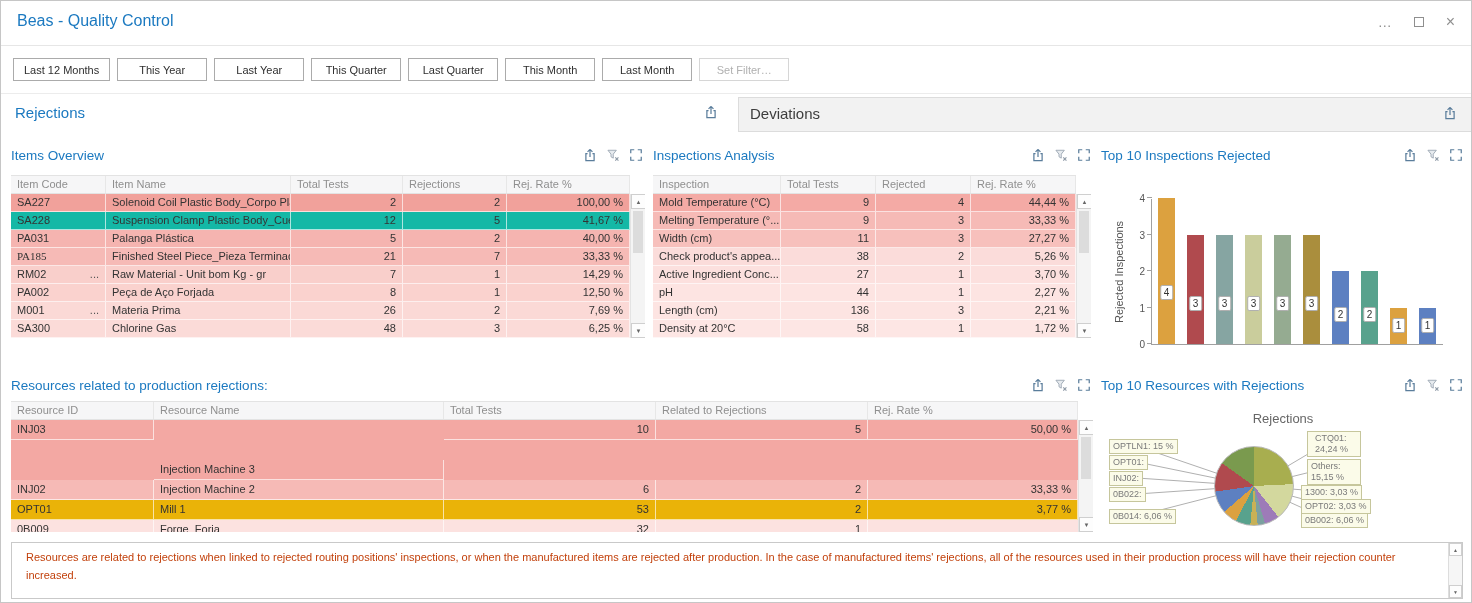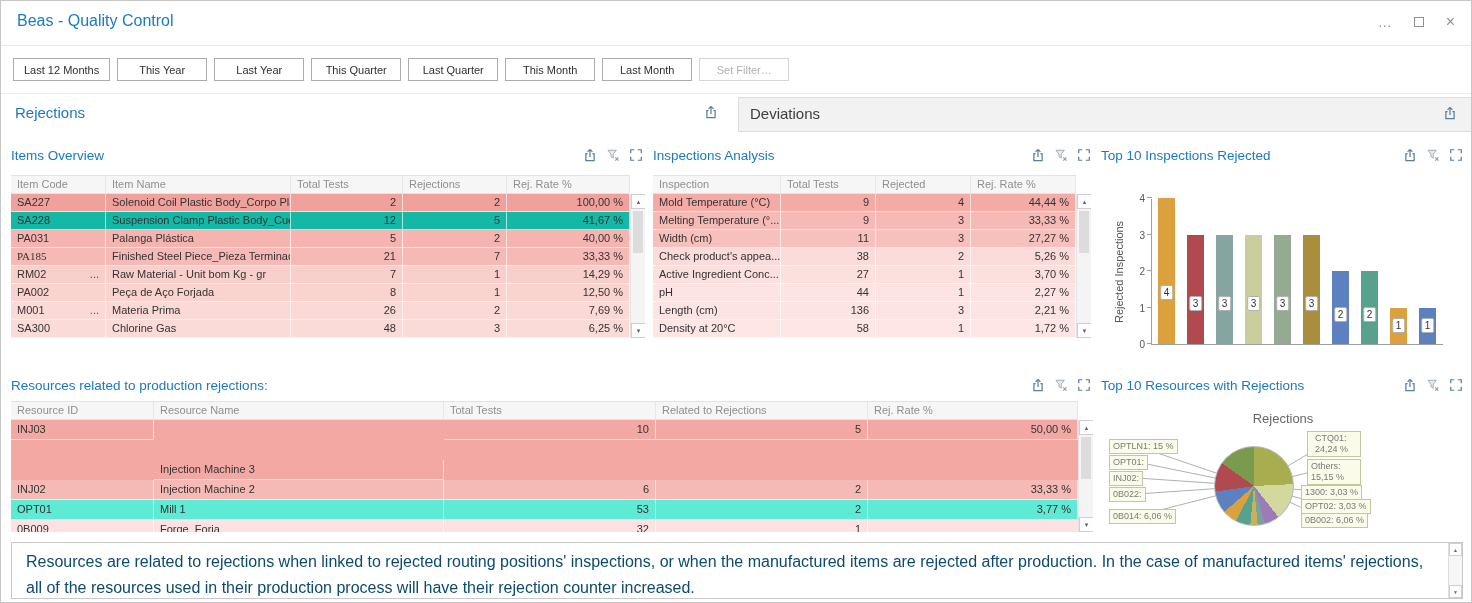--- a/index.html
+++ b/index.html
@@ -73,21 +73,21 @@
   
   .pie-area{position:absolute;left:1100px;top:396px;width:364px;height:140px;}
   .pie-title{position:absolute;left:0;right:0;top:14px;text-align:center;font-size:13px;color:#666;}
   .pie-lines{position:absolute;left:0;top:0;}
   .pie{position:absolute;left:113px;top:49px;width:80px;height:80px;border-radius:50%;border:1px solid #b9b9b9;}
   .callout{position:absolute;background:#fbfbe9;border:1px solid #c6c69c;font-size:9px;line-height:1.2;
     color:#7a7a7a;padding:1px 3px;white-space:nowrap;}
 
   
   .note{position:absolute;left:10px;top:541px;width:1452px;height:57px;border:1px solid #c9c9c9;background:#fff;}
-  .note-text{position:absolute;left:14px;right:22px;top:6px;font-size:16px;line-height:1.6;color:#0c4a6e;}
+  .note-text{position:absolute;left:14px;right:22px;top:6px;font-size:11px;line-height:1.6;color:#c2410c;}
   .note-scroll{position:absolute;right:0;top:0;bottom:0;width:14px;background:#f6f6f6;border-left:1px solid #ddd;}
   .nbtn{position:absolute;left:0;width:13px;height:13px;background:#fdfdfd;border:1px solid #cfcfcf;color:#666;
     font-size:5px;display:flex;align-items:center;justify-content:center;}
   .nbtn.down{bottom:0;}
 </style>
 </head>
 <body>
 
 <div class="window">
 
@@ -424,21 +424,21 @@
           <div class="td num" style="width: 212px;">5</div>
           <div class="td num" style="width: 210px;">50,00 %</div>
         </div>
         <div class="gridrow" style="background: rgb(246, 186, 182);">
           <div class="td" style="width: 143px;">INJ02</div>
           <div class="td" style="width: 290px;">Injection Machine 2</div>
           <div class="td num" style="width: 212px;">6</div>
           <div class="td num" style="width: 212px;">2</div>
           <div class="td num" style="width: 210px;">33,33 %</div>
         </div>
-        <div class="gridrow" style="background: #5eead4;">
+        <div class="gridrow" style="background: #eab308;">
           <div class="td" style="width: 143px;">OPT01</div>
           <div class="td" style="width: 290px;">Mill 1</div>
           <div class="td num" style="width: 212px;">53</div>
           <div class="td num" style="width: 212px;">2</div>
           <div class="td num" style="width: 210px;">3,77 %</div>
         </div>
         <div class="gridrow" style="background: rgb(252, 226, 224);">
           <div class="td" style="width: 143px;">0B009</div>
           <div class="td" style="width: 290px;">Forge_Forja</div>
           <div class="td num" style="width: 212px;">32</div>

